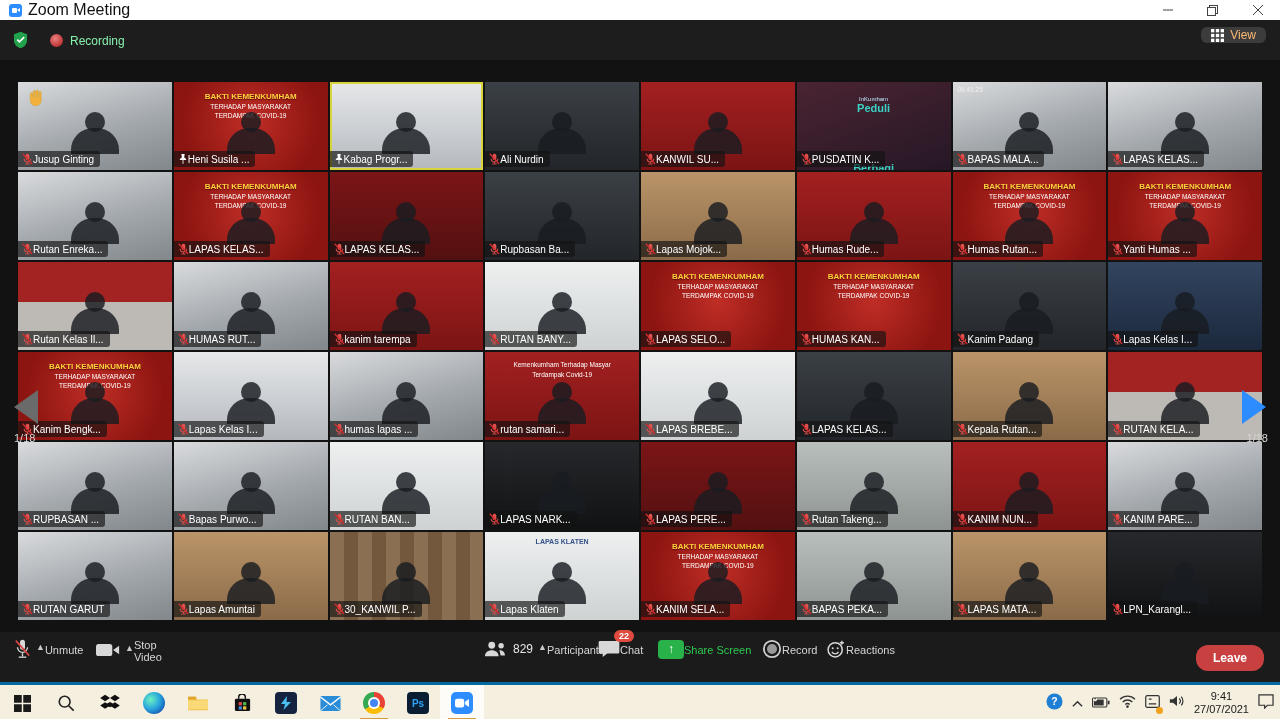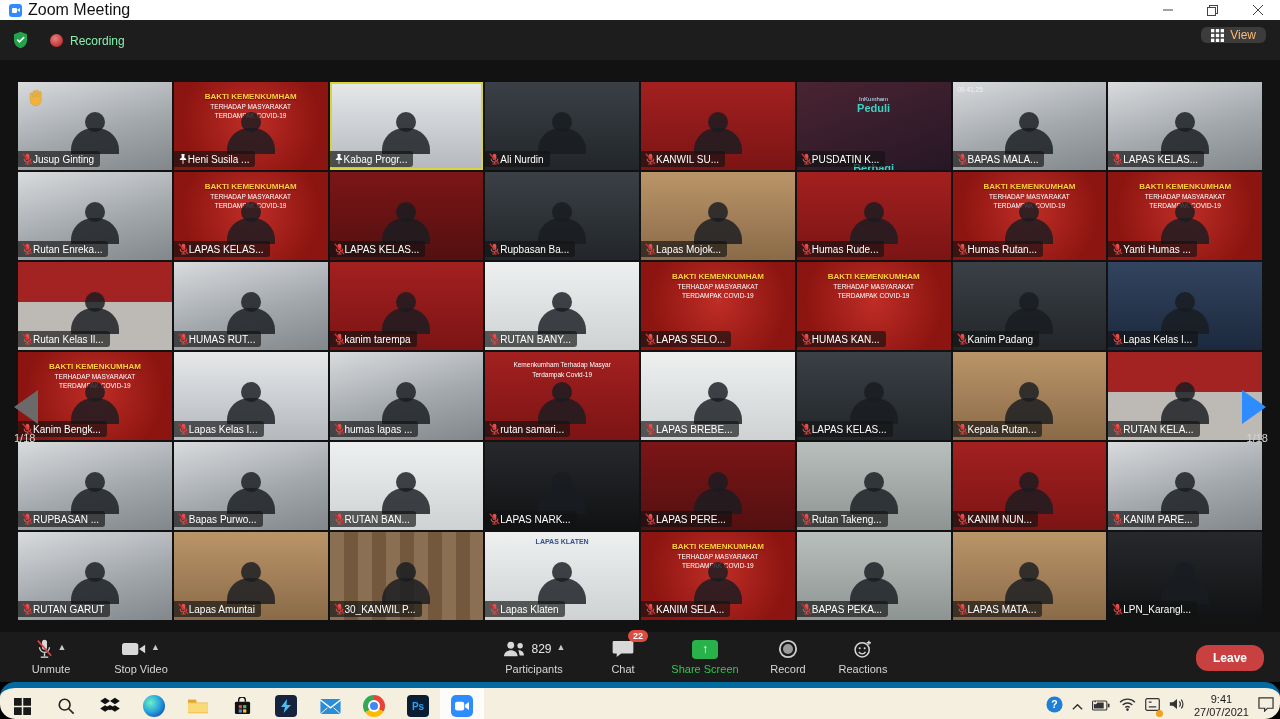--- a/index.html
+++ b/index.html
@@ -67,33 +67,33 @@
 
   .navarrow { position:absolute; width:0; height:0; z-index:5; }
   .nav-left  { left:14px; top:330px; border-top:17px solid transparent; border-bottom:17px solid transparent; border-right:24px solid #6a6a6a; }
   .nav-right { right:14px; top:330px; border-top:17px solid transparent; border-bottom:17px solid transparent; border-left:24px solid #2d8cff; }
   .pagetext { position:absolute; z-index:5; color:#d6d6d6; font-size:11px; }
   .page-left { left:14px; top:372px; }
   .page-right { right:12px; top:372px; }
 
   
   .toolbar { position:absolute; left:0; top:632px; width:1280px; height:50px; background:#1b1b1b; }
-  .titem { position:absolute; top:5px; display:flex; flex-direction:column; align-items:center; }
+  .titem { position:absolute; top:5px; display:flex; flex-direction:row; align-items:center; }
   .titem .irow { height:24px; display:flex; align-items:center; gap:5px; }
   .titem .tlabel { font-size:11px; color:#d6d6d6; margin-top:2px; }
   .chev { color:#c9c9c9; font-size:9px; transform:translateY(-2px); }
   .count { color:#e6e6e6; font-size:12px; }
   .chatwrap { position:relative; }
   .chatbadge { position:absolute; top:-7px; right:-14px; background:#e04b3f; color:#fff; font-size:9px; font-weight:bold; border-radius:8px; padding:1px 5px; }
   .sharebox { width:26px; height:19px; background:#2ab24a; border-radius:4px; display:flex; align-items:center; justify-content:center; color:#fff; font-size:12px; font-weight:bold; }
   .green { color:#2ec94f !important; }
   .leavebtn { position:absolute; right:16px; top:13px; background:#c94040; color:#fff; font-size:12px; font-weight:bold; border:none; border-radius:12px; padding:6px 17px; }
 
   
-  .taskbar { position:absolute; left:0; top:682px; width:1280px; height:37px; background:#f4efdf; border-top:6px solid #0369a1; display:flex; align-items:stretch;border-radius:15px; }
+  .taskbar { position:absolute; left:0; top:682px; width:1280px; height:37px; background:#f4efdf; border-top:3px solid #0369a1; display:flex; align-items:stretch; }
   .task-left { display:flex; }
   .tbi { width:44px; height:36px; display:flex; align-items:center; justify-content:center; position:relative; }
   .tbi.hl { background:rgba(255,255,255,.78); }
   .tbi.runline::after { content:""; position:absolute; bottom:0; left:8px; right:8px; height:3px; background:#d79b3f; }
   .tray { position:absolute; right:6px; top:0; height:36px; display:flex; align-items:center; gap:9px; }
   .clock { text-align:center; color:#1a1a1a; font-size:11px; line-height:13px; }
 
   .chrome-ic { width:22px; height:22px; border-radius:50%; background:conic-gradient(#ea4335 0 120deg,#fbbc05 120deg 235deg,#34a853 235deg 360deg); position:relative; }
   .chrome-ic::before { content:""; position:absolute; inset:5px; border-radius:50%; background:#fff; }
   .chrome-ic::after { content:""; position:absolute; inset:7px; border-radius:50%; background:#4285f4; }

